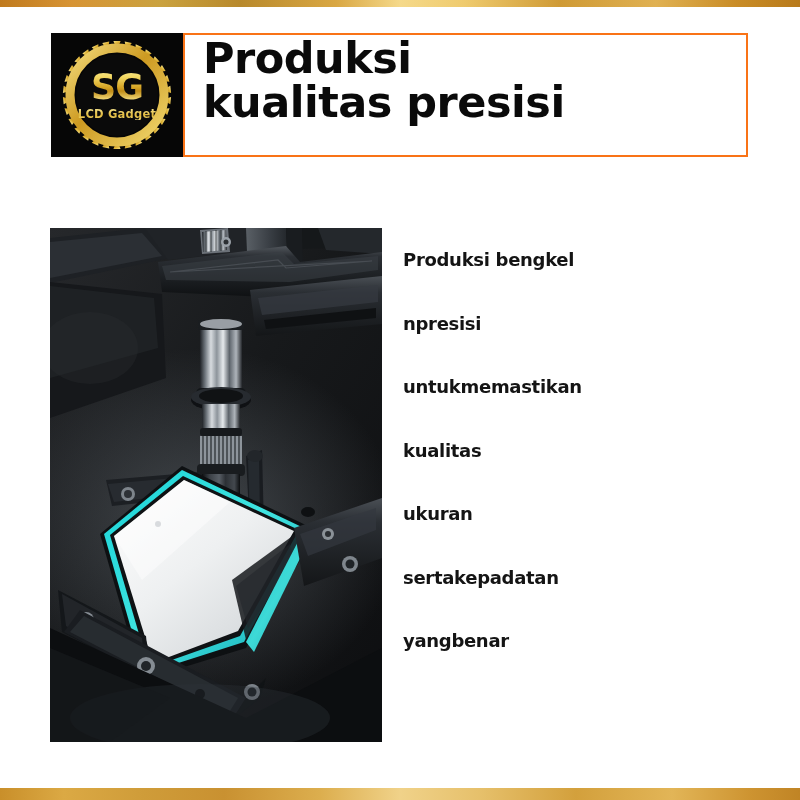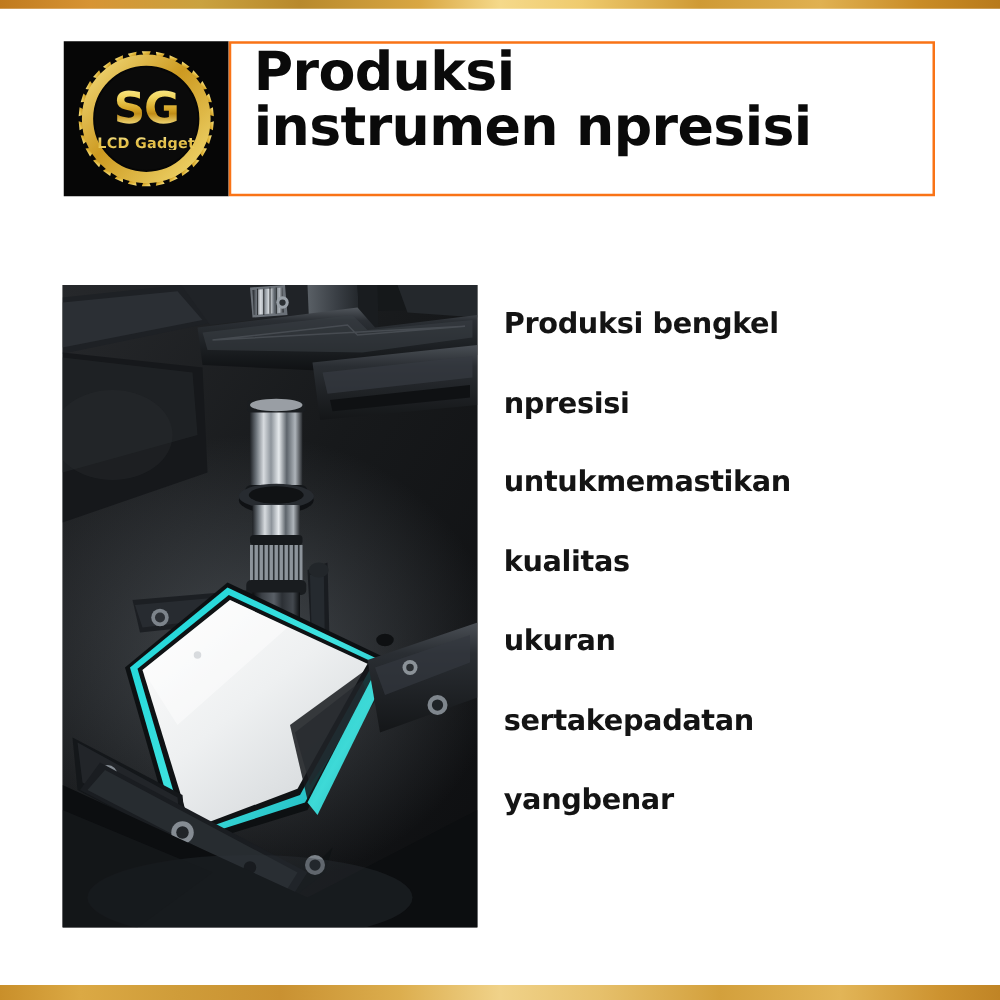--- a/index.html
+++ b/index.html
@@ -88,21 +88,21 @@
   .photo svg{display:block;width:332px;height:514px;}
 
   
   .copy{
     position:absolute;left:403px;top:228px;
     width:360px;
   }
   .copy-line{
     font-family:"DejaVu Sans", sans-serif;
     font-weight:bold;
-    font-size:23px;
+    font-size:18px;
     line-height:63.5px;
     color:#141414;
     letter-spacing:-0.3px;
     white-space:nowrap;
   }
 </style>
 </head>
 <body>
 
 <div class="page">
@@ -169,21 +169,21 @@
         </svg>
         <div class="badge-inner">
           <div class="badge-sg">SG</div>
           <div class="badge-sub">LCD Gadget</div>
         </div>
       </div>
     </div>
 
     <div class="title-panel">
       <div class="title-line">Produksi</div>
-      <div class="title-line">instrumen npresisi</div>
+      <div class="title-line">kualitas presisi</div>
     </div>
 
   </div>
 
   <div class="photo">
     <svg viewBox="0 0 332 514">
       <defs>
         <linearGradient id="bgG" x1="0" y1="0" x2="1" y2="1">
           <stop offset="0%" stop-color="#26282b"></stop>
           <stop offset="45%" stop-color="#17191b"></stop>

